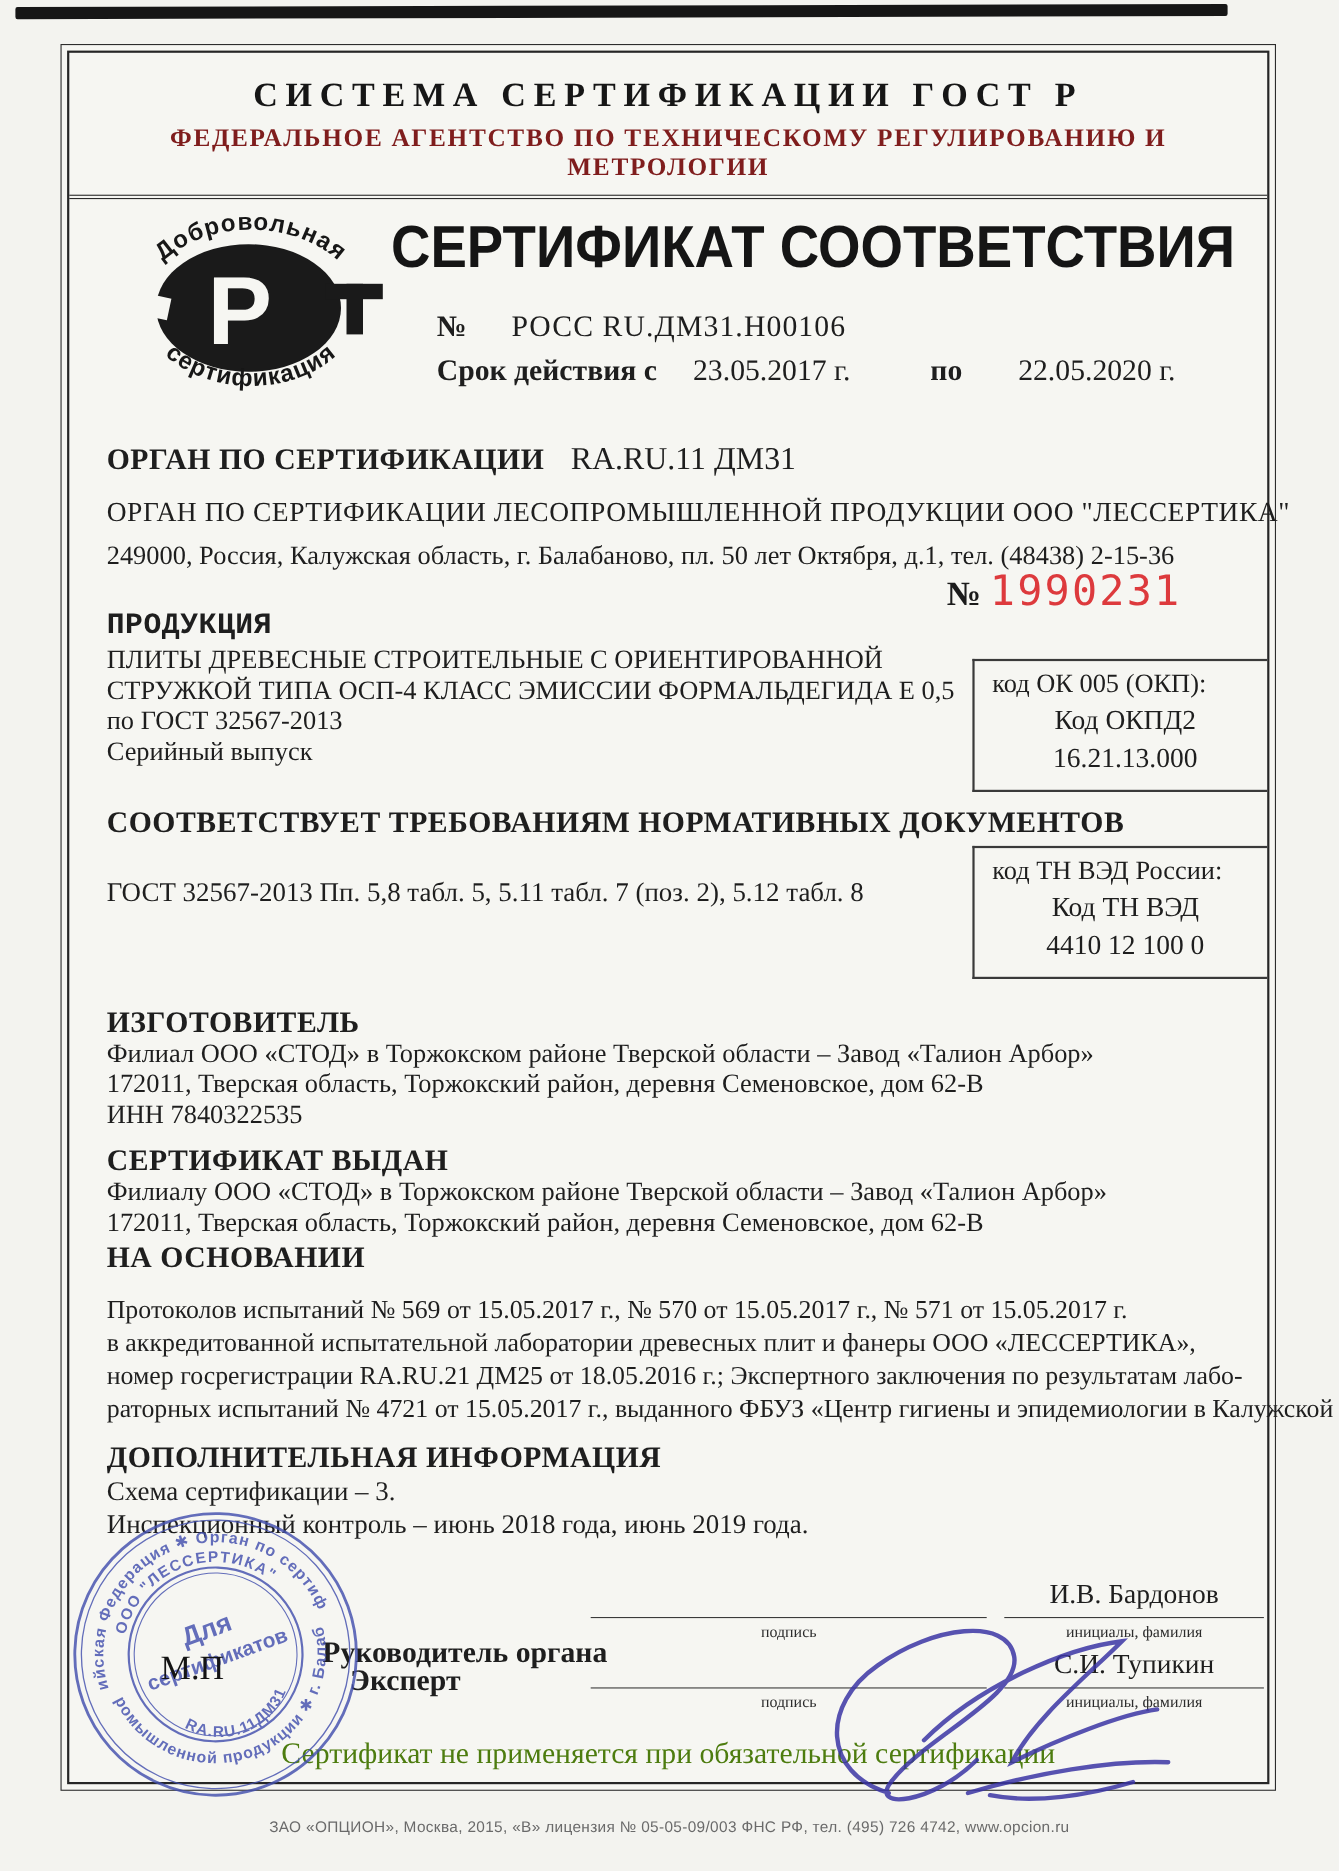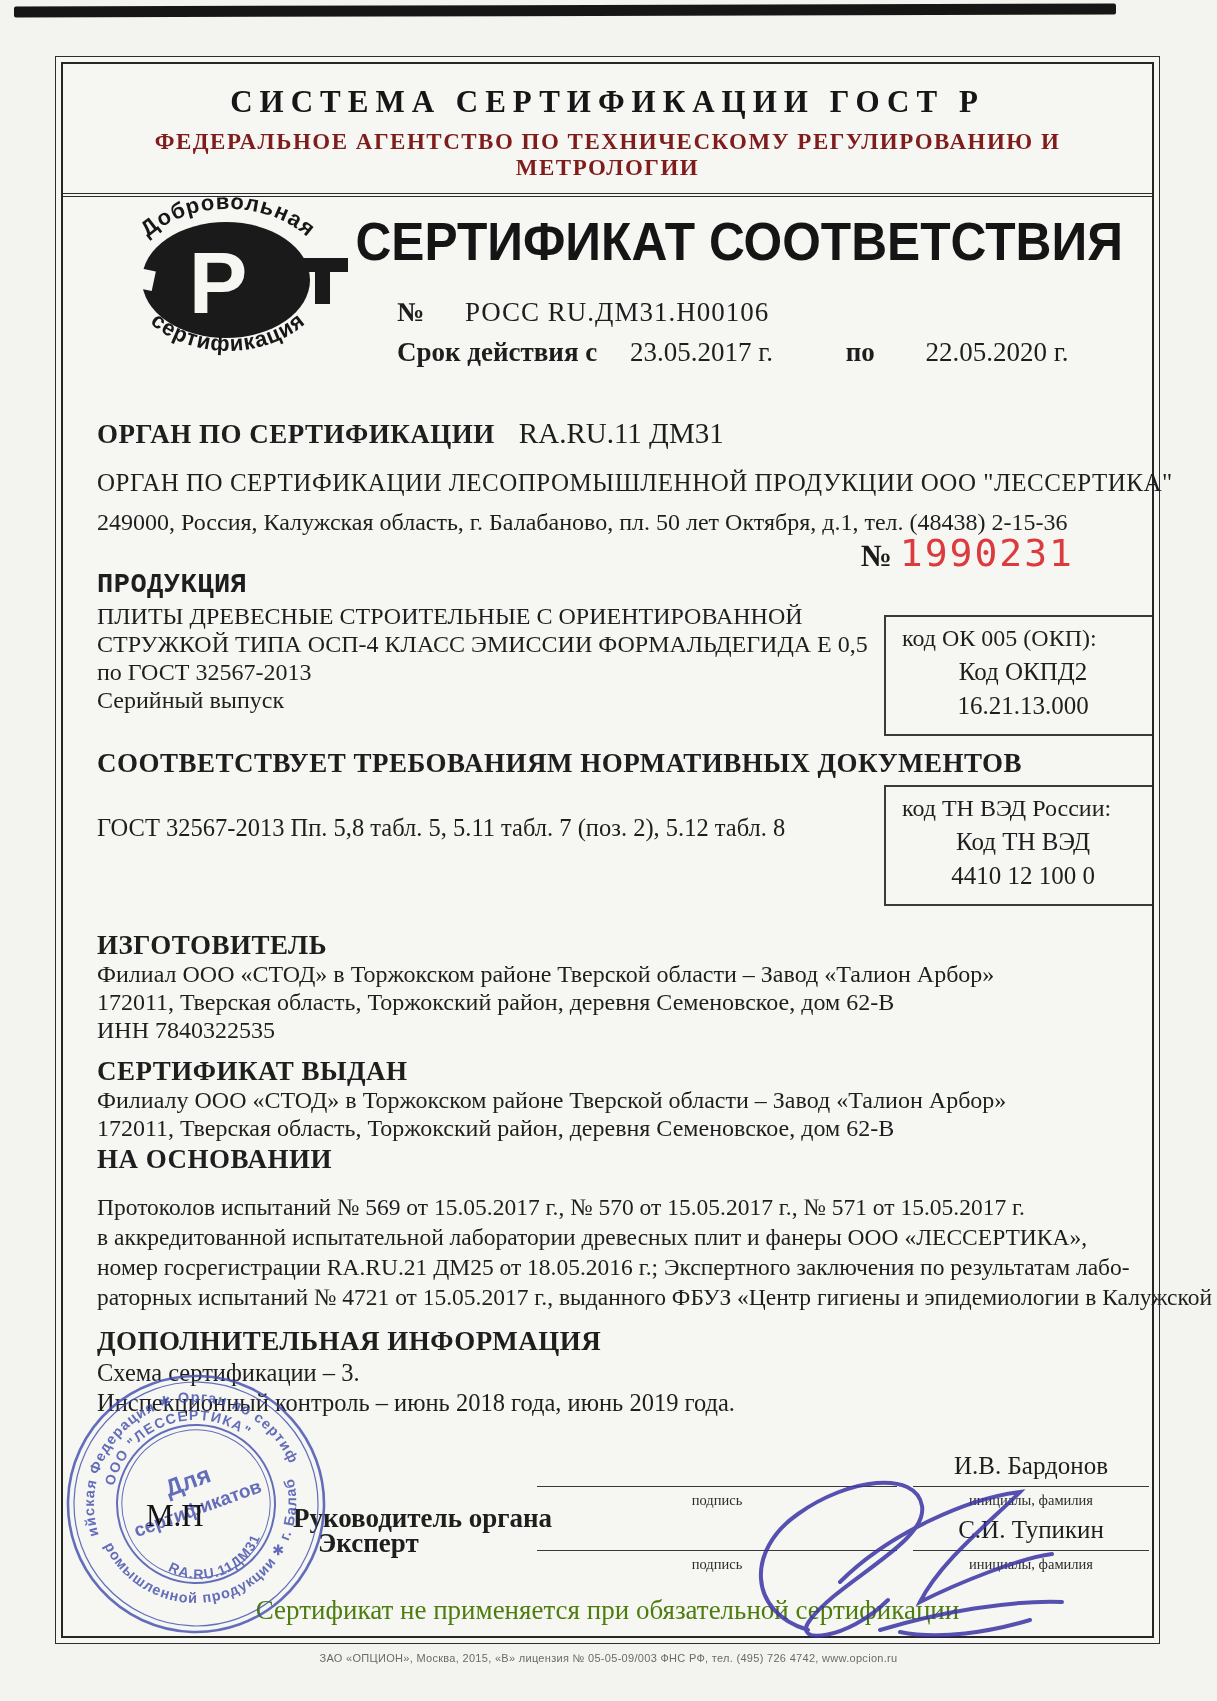--- a/index.html
+++ b/index.html
@@ -5,21 +5,21 @@
   html,body{margin:0;padding:0;}
   body{
     width:1217px;height:1701px;position:relative;
     background:#f3f3ef;
     font-family:"Liberation Serif","DejaVu Serif",serif;
     color:#1e1e1e;overflow:hidden;
   }
   .scan-bar{position:absolute;left:14px;top:5px;width:1102px;height:11px;background:#161616;transform:rotate(-0.15deg);border-radius:2px;}
   
   .frame-outer{
-    position:absolute;left:55px;top:56px;width:1105px;height:1588px;
+    position:absolute;left:55px;top:40px;width:1105px;height:1588px;
     border:1.5px solid #2c2c2c;padding:5px;box-sizing:border-box;background:#f6f6f2;
   }
   .frame-inner{
     width:100%;height:100%;border:2.5px solid #262626;box-sizing:border-box;
     position:relative;overflow:visible;
   }
   
   .hdr{ text-align:center;border-bottom:4px double #2a2a2a;padding:20px 10px 12px 10px;}
   .hdr-line1{font-size:31px;font-weight:bold;letter-spacing:7px;color:#161616;}
   .hdr-line2{font-size:23px;font-weight:bold;letter-spacing:1.5px;margin-top:9px;color:#7f1d1d;}
@@ -88,21 +88,21 @@
   .sig-name{position:absolute;font-size:25px;text-align:center;white-space:nowrap;}
   .sig-name-1{left:816px;top:30px;width:236px;}
   .sig-name-2{left:816px;top:94px;width:236px;}
   .bottom-note{position:absolute;bottom:10px;left:0;width:100%;text-align:center;font-size:27px;color:#4d7c0f;}
   
   .logo-svg{position:absolute;left:102px;top:172px;}
   .stamp-svg{position:absolute;left:60px;top:1368px;opacity:.82;}
   .mp-label{position:absolute;left:146px;top:1498px;font-size:31px;color:#141414;z-index:5;}
   .scribble-svg{position:absolute;left:690px;top:1462px;z-index:4;}
   .fine-print{position:absolute;top:1652px;left:0;width:100%;text-align:center;
-    font-family:"Liberation Sans","DejaVu Sans",sans-serif;font-size:11px;color:#6a6a6a;letter-spacing:.3px;}
+    font-family:"Liberation Sans","DejaVu Sans",sans-serif;font-size:14px;color:#6a6a6a;letter-spacing:.3px;}
 </style>
 </head>
 <body>
 
 <div class="scan-bar"></div>
 
 <div class="frame-outer">
   <div class="frame-inner">
 
     <div class="hdr">

